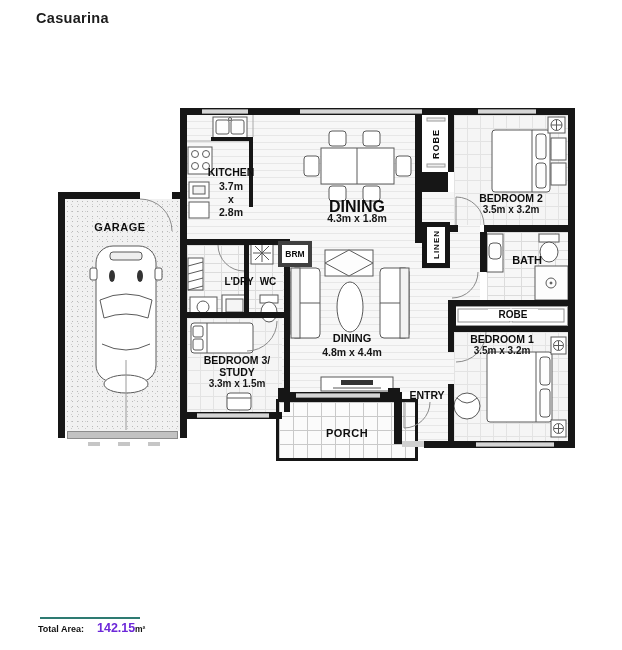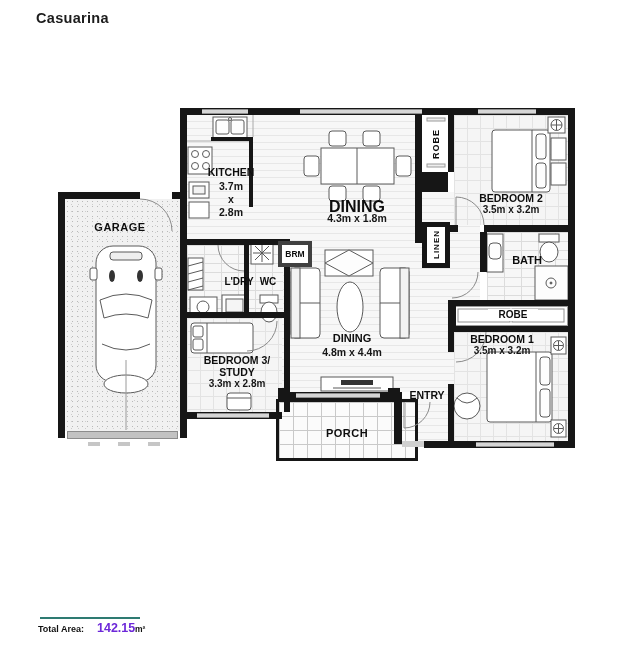--- a/index.html
+++ b/index.html
@@ -294,21 +294,21 @@
   <div class="lbl" style="left:493px;top:254px;width:68px;font-size:11px;">BATH</div>
   <div class="lbl" style="left:189px;top:276px;width:58px;font-size:10px;padding-left:21px;">L'DRY</div>
   <div class="lbl" style="left:250px;top:276px;width:36px;font-size:10px;">WC</div>
   <div class="lbl" style="left:298px;top:332px;width:108px;font-size:11px;">DINING</div>
   <div class="dims" style="left:298px;top:346px;width:108px;font-size:10.5px;">4.8m x 4.4m</div>
   <div class="lbl" style="left:488px;top:309px;width:50px;font-size:10px;background:#fff;">ROBE</div>
   <div class="lbl" style="left:446px;top:333px;width:112px;font-size:10.5px;">BEDROOM 1</div>
   <div class="dims" style="left:446px;top:345px;width:112px;font-size:10px;">3.5m x 3.2m</div>
   <div class="lbl" style="left:194px;top:354px;width:86px;font-size:10.5px;">BEDROOM 3/
 STUDY</div>
-  <div class="dims" style="left:194px;top:378px;width:86px;font-size:10px;">3.3m x 2.8m</div>
+  <div class="dims" style="left:194px;top:378px;width:86px;font-size:10px;">3.3m x 1.5m</div>
   <div class="lbl" style="left:402px;top:389px;width:50px;font-size:10.5px;">ENTRY</div>
   <div class="lbl" style="left:303px;top:427px;width:88px;font-size:11px;letter-spacing:.5px;">PORCH</div>
 
   <div id="footer-rule" style="background: rgb(46, 123, 114);"></div>
   <div id="footer-label">Total Area:</div>
   <div id="footer-value">142.15</div>
   <div id="footer-unit">m²</div>
 
 </div>
 

